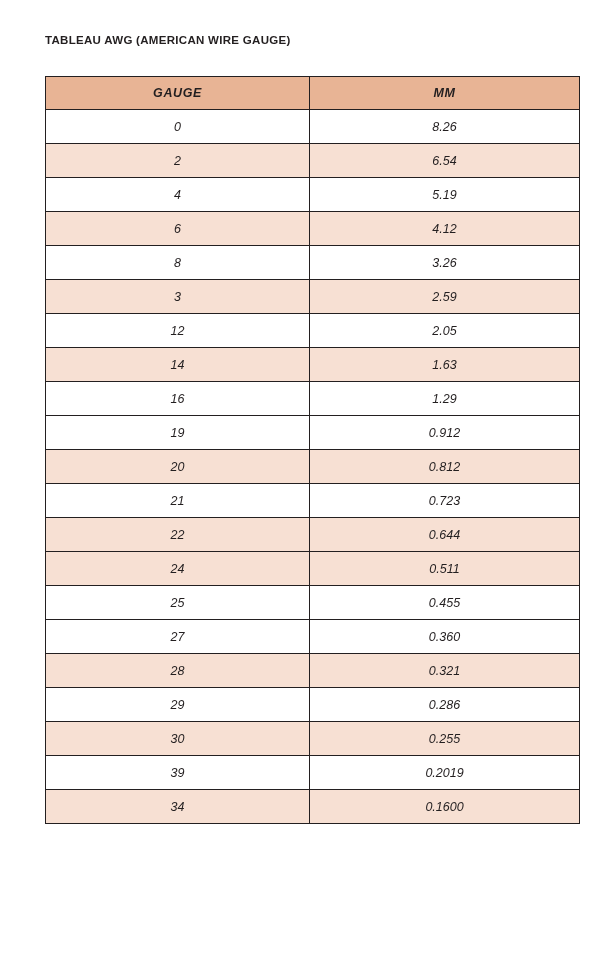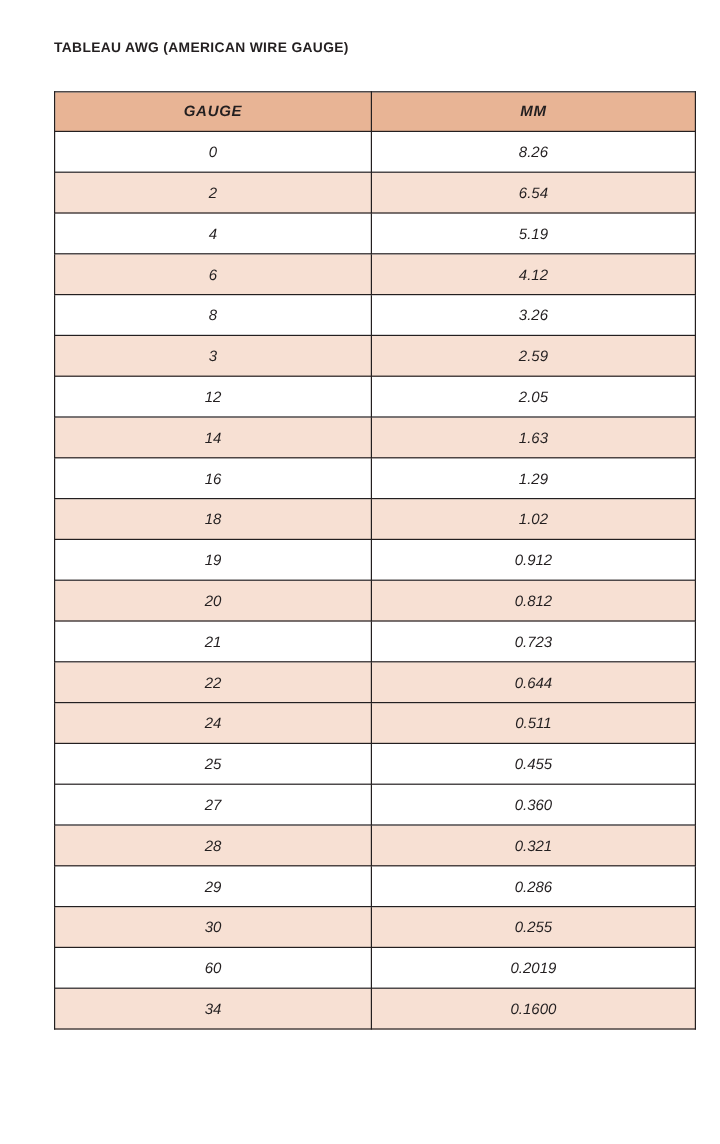--- a/index.html
+++ b/index.html
@@ -131,24 +131,20 @@
           <td>2.05</td>
         </tr>
         <tr class="even">
           <td>14</td>
           <td>1.63</td>
         </tr>
         <tr class="odd">
           <td>16</td>
           <td>1.29</td>
         </tr>
-        <tr class="even">
-          <td>18</td>
-          <td>1.02</td>
-        </tr>
         <tr class="odd">
           <td>19</td>
           <td>0.912</td>
         </tr>
         <tr class="even">
           <td>20</td>
           <td>0.812</td>
         </tr>
         <tr class="odd">
           <td>21</td>
@@ -176,21 +172,21 @@
         </tr>
         <tr class="odd">
           <td>29</td>
           <td>0.286</td>
         </tr>
         <tr class="even">
           <td>30</td>
           <td>0.255</td>
         </tr>
         <tr class="odd">
-          <td>60</td>
+          <td>39</td>
           <td>0.2019</td>
         </tr>
         <tr class="even">
           <td>34</td>
           <td>0.1600</td>
         </tr>
       </tbody>
   </table>
 
 </div>

